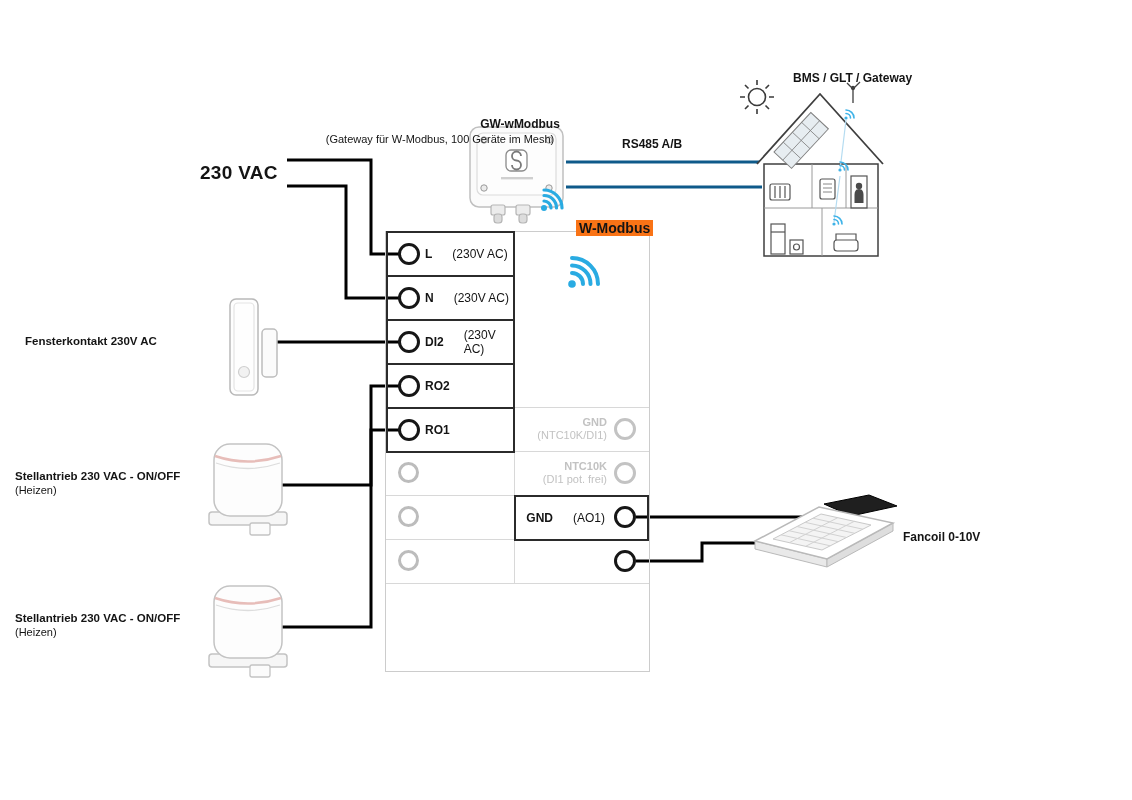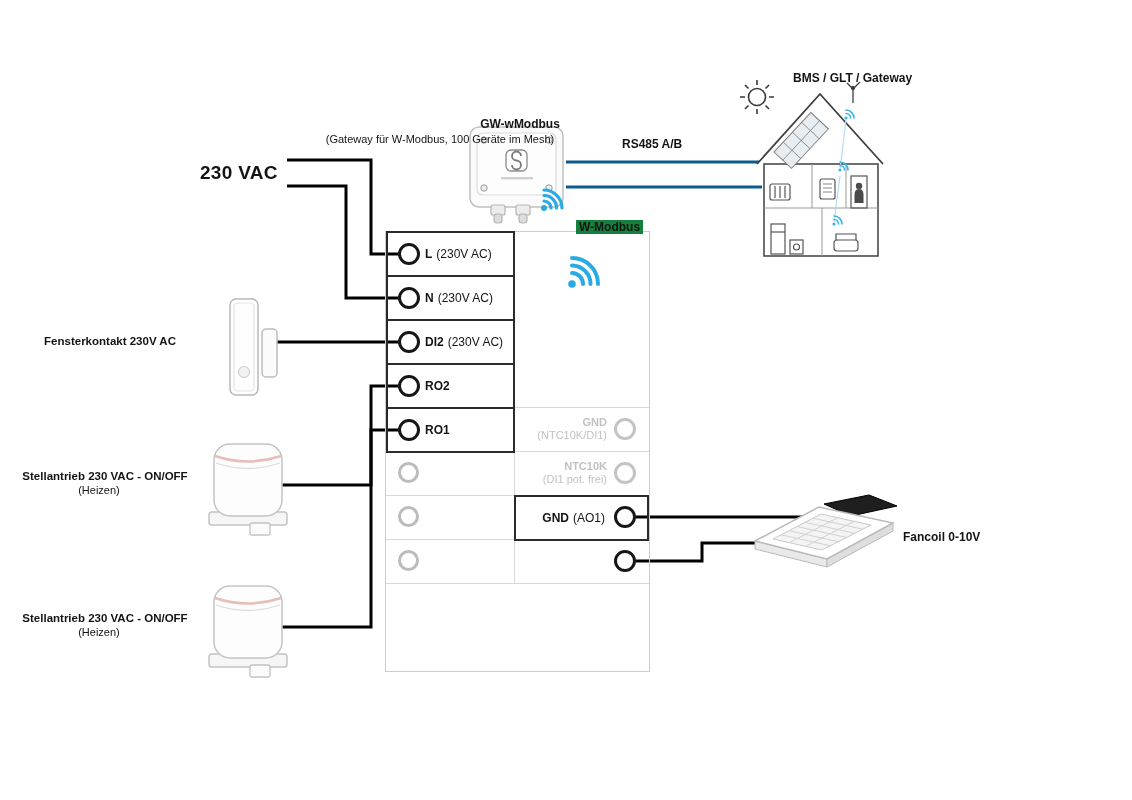--- a/index.html
+++ b/index.html
@@ -2,33 +2,33 @@
 <html><head>
 <meta charset="utf-8">
 <style>
   html,body{margin:0;padding:0;background:#fff;}
   #canvas{position:relative;width:1132px;height:800px;background:#ffffff;overflow:hidden;
           font-family:"Liberation Sans","DejaVu Sans",sans-serif;color:#141414;}
   svg{position:absolute;left:0;top:0;}
   .lbl{position:absolute;white-space:nowrap;color:#141414;z-index:4;text-align:right;}
   .b{font-weight:bold;}
   .center{text-align:center;margin-top:40px;}
-  .right{text-align:center;}
+  .right{text-align:left;}
   
   .cell-left{position:absolute;left:386px;width:129px;height:46px;border:2px solid #2b2b2b;
              box-sizing:border-box;display:flex;align-items:center;padding-left:37px;
              font-size:12px;z-index:2;background:transparent;}
   .cell-right{position:absolute;left:514px;width:135px;height:46px;border:2px solid #2b2b2b;
               box-sizing:border-box;display:flex;align-items:center;justify-content:flex-end;
               padding-right:42px;font-size:12px;z-index:2;}
   .cell-muted{position:absolute;left:514px;width:135px;height:44px;display:flex;flex-direction:column;
               align-items:flex-end;justify-content:center;padding-right:42px;box-sizing:border-box;
               color:#c2c2c2;font-size:11px;line-height:1.2;z-index:2;}
   .term{font-weight:bold;}
-  .desc{font-weight:normal;margin-left:4px;}
+  .desc{font-weight:normal;margin-left:20px;}
   .term-circle{position:absolute;width:22px;height:22px;border-radius:50%;border:3.5px solid #161616;
                background:#fff;box-sizing:border-box;z-index:3;}
   .term-circle.gray{border:3px solid #c3c3c3;}
   .term-circle.plain{border:3px solid #bcbcbc;width:21px;height:21px;}
 </style>
 </head>
 <body>
 
 <div id="canvas">
 
@@ -237,21 +237,21 @@
 
   <div class="lbl b" style="left:200px;top:162px;font-size:19px;letter-spacing:0.3px">230 VAC</div>
 
   <div class="lbl b center" style="left:420px;top:77px;width:200px;font-size:12px">GW-wModbus</div>
   <div class="lbl center" style="left:315px;top:93px;width:250px;font-size:11px">(Gateway für W-Modbus, 100 Geräte im Mesh)</div>
 
   <div class="lbl b" style="left:793px;top:71px;font-size:12px">BMS / GLT / Gateway</div>
 
   <div class="lbl b" style="left:622px;top:137px;font-size:12px">RS485 A/B</div>
 
-  <div class="lbl b" style="left:576px;top:220px;font-size:12px;background:#15803d;padding:0 3px">W-Modbus</div>
+  <div class="lbl b" style="left:576px;top:220px;font-size:14px;background:#f97316;padding:0 3px">W-Modbus</div>
 
   <div class="lbl b right" style="left:25px;top:335px;width:170px;font-size:11.5px">Fensterkontakt 230V AC</div>
 
   <div class="lbl b right" style="left:15px;top:470px;width:180px;font-size:11.5px">Stellantrieb 230 VAC - ON/OFF</div>
   <div class="lbl right" style="left:15px;top:484px;width:168px;font-size:11px">(Heizen)</div>
 
   <div class="lbl b right" style="left:15px;top:612px;width:180px;font-size:11.5px">Stellantrieb 230 VAC - ON/OFF</div>
   <div class="lbl right" style="left:15px;top:626px;width:168px;font-size:11px">(Heizen)</div>
 
   <div class="lbl b" style="left:903px;top:530px;font-size:12px">Fancoil 0-10V</div>

